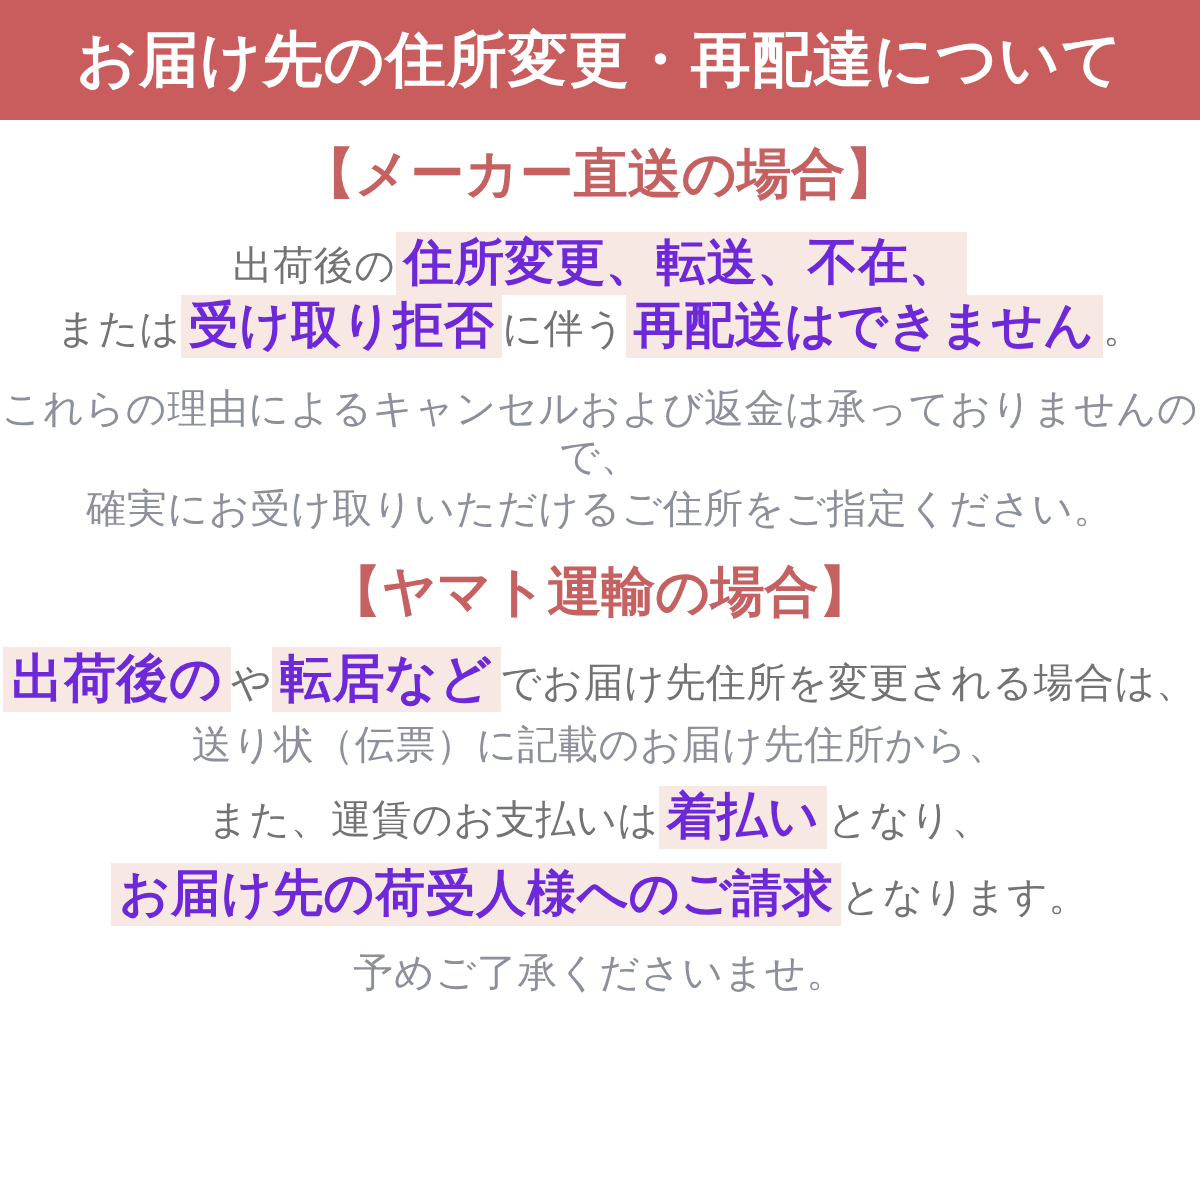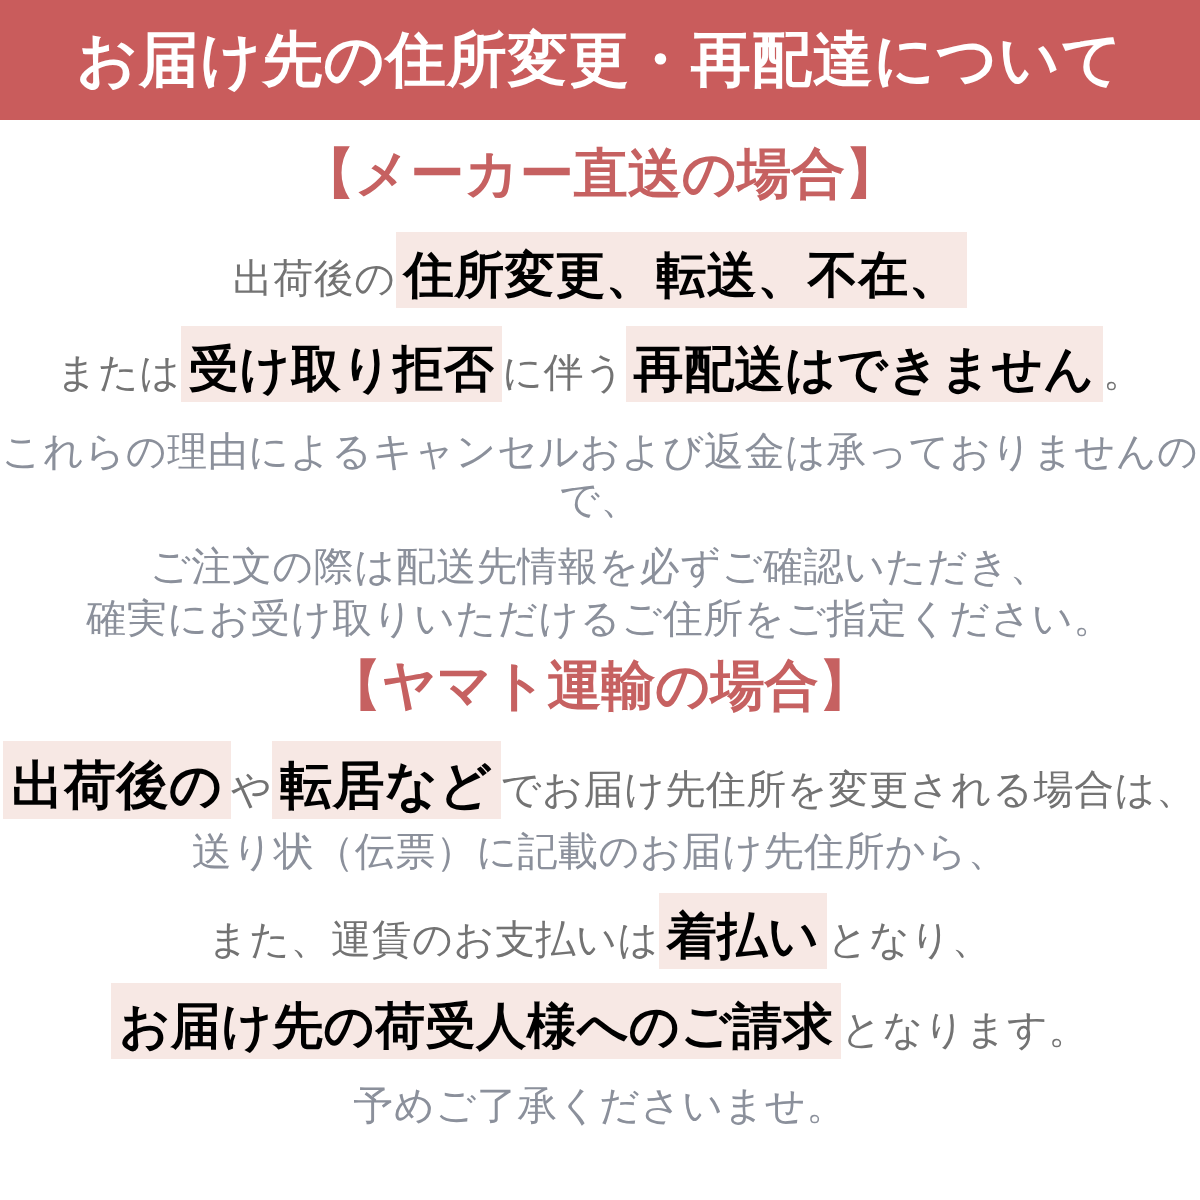--- a/index.html
+++ b/index.html
@@ -42,36 +42,36 @@
     color: #8b909b;
     font-size: 40px;
     font-weight: 500;
     line-height: 1.2;
     letter-spacing: 0.5px;
   }
   .g { color: #737373; }
   .hl {
     display: inline-block;
     background: #f7e8e4;
-    color: #000000;
+    color: #6d28d9;
     font-size: 50px;
     font-weight: 700;
     line-height: 1.1;
-    padding: 16px 8px 5px;
+    padding: 3px 8px 5px;
     vertical-align: baseline;
   }
   .hl.big { font-size: 52px; }
   
   .mt-h1   { margin-top: 20px; }
   .mt-l1   { margin-top: 24px; }
-  .mt-l2   { margin-top: 18px; }
-  .mt-l3   { margin-top: 26px; font-family: Liberation Serif, serif; }
+  .mt-l2   { }
+  .mt-l3   { margin-top: 26px; }
   .mt-l4   { margin-top: 18px; }
   .mt-l5   { margin-top: 4px; }
-  .mt-h2   { margin-top: 10px; }
+  .mt-h2   { margin-top: 26px; }
   .mt-y1   { margin-top: 22px; }
   .mt-y2   { margin-top: 8px; }
   .mt-y3   { margin-top: 18px; }
   .mt-y4   { margin-top: 18px; }
   .mt-y5   { margin-top: 14px; }
   .mt-y6   { margin-top: 22px; }
 </style>
 </head>
 <body>
 
@@ -84,21 +84,20 @@
   <main>
 
     <h2 class="section-heading mt-h1">【メーカー直送の場合】</h2>
 
     <p class="line mt-l1"><span class="g">出荷後の</span><span class="hl">住所変更、転送、不在、</span></p>
 
     <p class="line mt-l2"><span class="g">または</span><span class="hl">受け取り拒否</span><span class="g">に伴う</span><span class="hl">再配送はできません</span><span class="g">。</span></p>
 
     <p class="line mt-l3">これらの理由によるキャンセルおよび返金は承っておりませんので、</p>
 
-    <p class="line mt-l4">ご注文の際は配送先情報を必ずご確認いただき、</p>
 
     <p class="line mt-l5">確実にお受け取りいただけるご住所をご指定ください。</p>
 
     <h2 class="section-heading mt-h2">【ヤマト運輸の場合】</h2>
 
     <p class="line mt-y1"><span class="hl big">出荷後の</span><span class="g">や</span><span class="hl big">転居など</span><span class="g">でお届け先住所を変更される場合は、</span></p>
 
     <p class="line mt-y2">送り状（伝票）に記載のお届け先住所から、</p>
 
 

